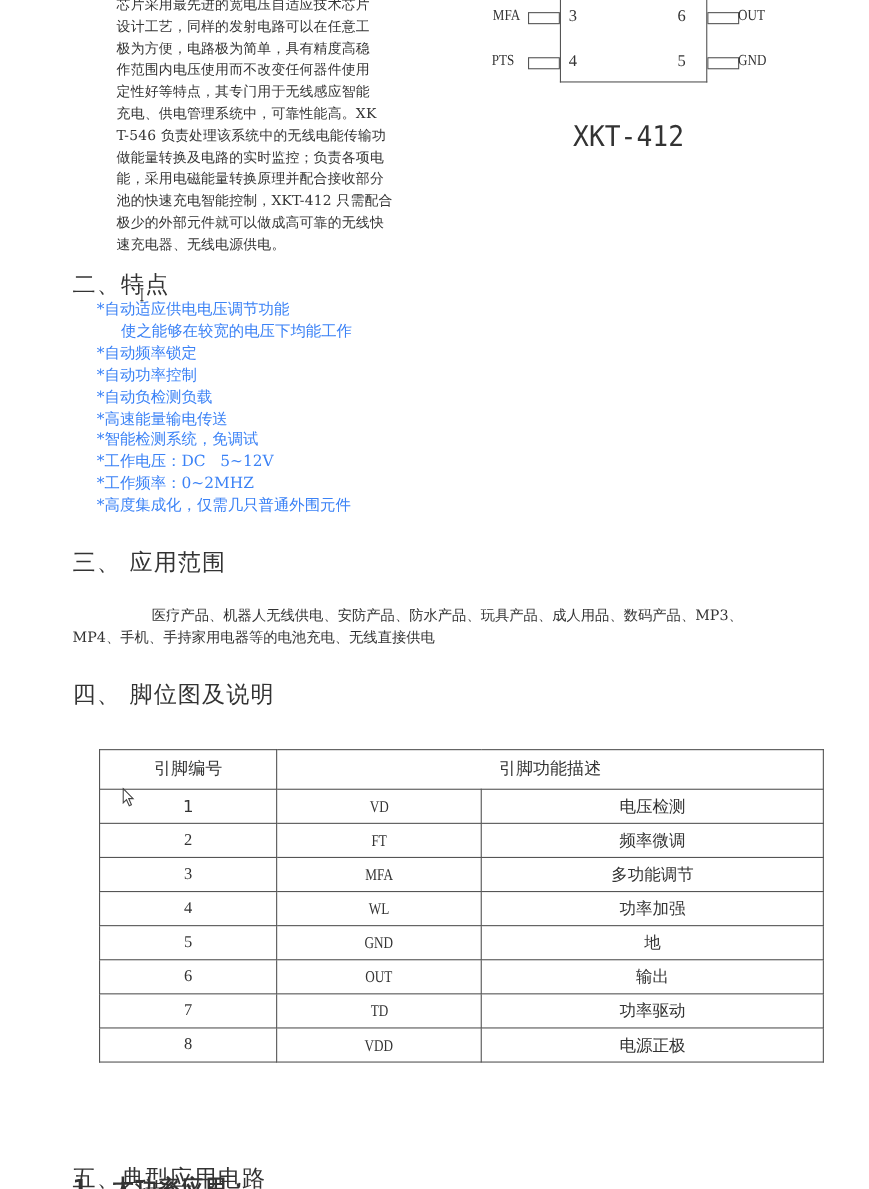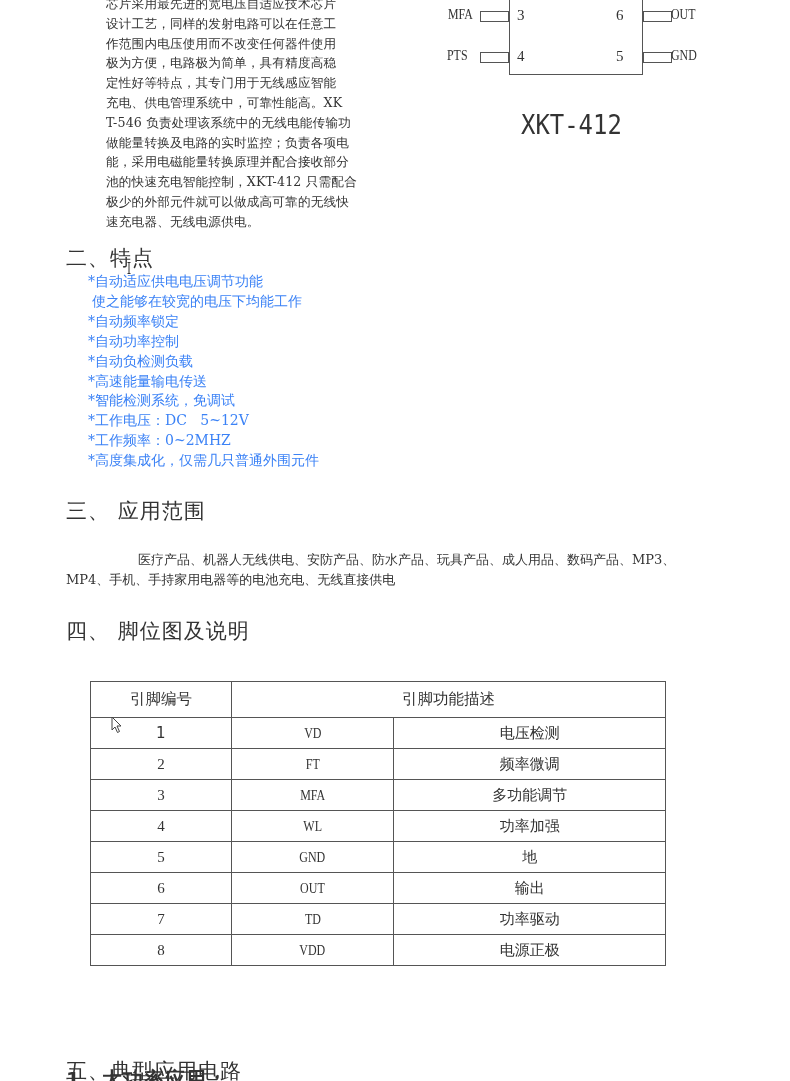--- a/index.html
+++ b/index.html
@@ -11,37 +11,37 @@
   
   .chip-body { left:509px; top:-4px; width:134px; height:79px; border:1.5px solid #555; border-top:none; box-sizing:border-box; }
   .pin-label { font-family:"Liberation Serif","DejaVu Serif",serif; font-size:14px; color:#333; transform:scaleX(0.85); transform-origin:left center; }
   .pin-box { width:29px; height:11px; border:1.2px solid #555; box-sizing:border-box; background:#fff; }
   .pin-num { font-family:"Liberation Serif",serif; font-size:15px; color:#333; }
   .chip-title { left:521px; top:110px; font-family:"DejaVu Sans Mono","Liberation Mono",monospace; font-size:26px; color:#333; letter-spacing:0px; transform:scaleX(0.92); transform-origin:left top; }
   .h2 { font-family:"DejaVu Sans","Liberation Sans",sans-serif; font-size:21px; color:#333; white-space:nowrap; letter-spacing:1px; }
   .feat { left:88px; top:272px; font-size:14px; line-height:19.9px; color:#3b82f6; }
   .feat div { white-space:nowrap; }
   .app { font-size:13px; color:#333; white-space:nowrap; }
-  table.pins { position:absolute; left:90px; top:681px; width:576px; border-collapse:collapse; font-size:15px; }
+  table.pins { position:absolute; left:90px; top:681px; width:659px; border-collapse:collapse; font-size:15px; }
   table.pins td { border:1.4px solid #555; text-align:center; height:30px; padding:0; color:#333; }
   table.pins tr.hdr td { height:35px; font-family:"DejaVu Sans","Liberation Sans",sans-serif; font-size:15.5px; }
   .num { font-family:"Liberation Serif",serif; }
   .sym { font-family:"Liberation Serif",serif; transform:scaleX(0.8); display:inline-block; }
   .zh { font-family:"DejaVu Sans","Liberation Sans",sans-serif; }
   .cursor { left:111px; top:716px; width:12px; height:18px; }
   .ibeam { left:127px; top:262px; width:4px; height:12px; }
 </style>
 </head>
 <body>
 
 <div class="abs intro">
   <div>芯片采用最先进的宽电压自适应技术芯片</div>
   <div>设计工艺，同样的发射电路可以在任意工</div>
+  <div>极为方便，电路极为简单，具有精度高稳</div>
   <div>作范围内电压使用而不改变任何器件使用</div>
-  <div>极为方便，电路极为简单，具有精度高稳</div>
   <div>定性好等特点，其专门用于无线感应智能</div>
   <div>充电、供电管理系统中，可靠性能高。XK</div>
   <div>T-546 负责处理该系统中的无线电能传输功</div>
   <div>做能量转换及电路的实时监控；负责各项电</div>
   <div>能，采用电磁能量转换原理并配合接收部分</div>
   <div>池的快速充电智能控制，XKT-412 只需配合</div>
   <div>极少的外部元件就可以做成高可靠的无线快</div>
   <div>速充电器、无线电源供电。</div>
 </div>
 
@@ -68,21 +68,21 @@
 </div>
 
 <div class="abs h2" style="left:66px;top:244px;">二、特点</div>
 <svg class="abs ibeam" viewBox="0 0 4 12">
   <line x1="2" y1="0" x2="2" y2="12" stroke="#333" stroke-width="1"></line>
   <line x1="0.5" y1="0.5" x2="3.5" y2="0.5" stroke="#333" stroke-width="1"></line>
   <line x1="0.5" y1="11.5" x2="3.5" y2="11.5" stroke="#333" stroke-width="1"></line>
 </svg>
 <div class="abs feat">
   <div>*自动适应供电电压调节功能</div>
-  <div style="padding-left:4px;"> 使之能够在较宽的电压下均能工作</div>
+  <div style="padding-left:4px;margin-left:18px;"> 使之能够在较宽的电压下均能工作</div>
   <div>*自动频率锁定</div>
   <div>*自动功率控制</div>
   <div>*自动负检测负载</div>
   <div>*高速能量输电传送</div>
   <div>*智能检测系统，免调试</div>
   <div style="white-space:pre;">*工作电压：DC   5~12V</div>
   <div>*工作频率：0~2MHZ</div>
   <div>*高度集成化，仅需几只普通外围元件</div>
 </div>
 

